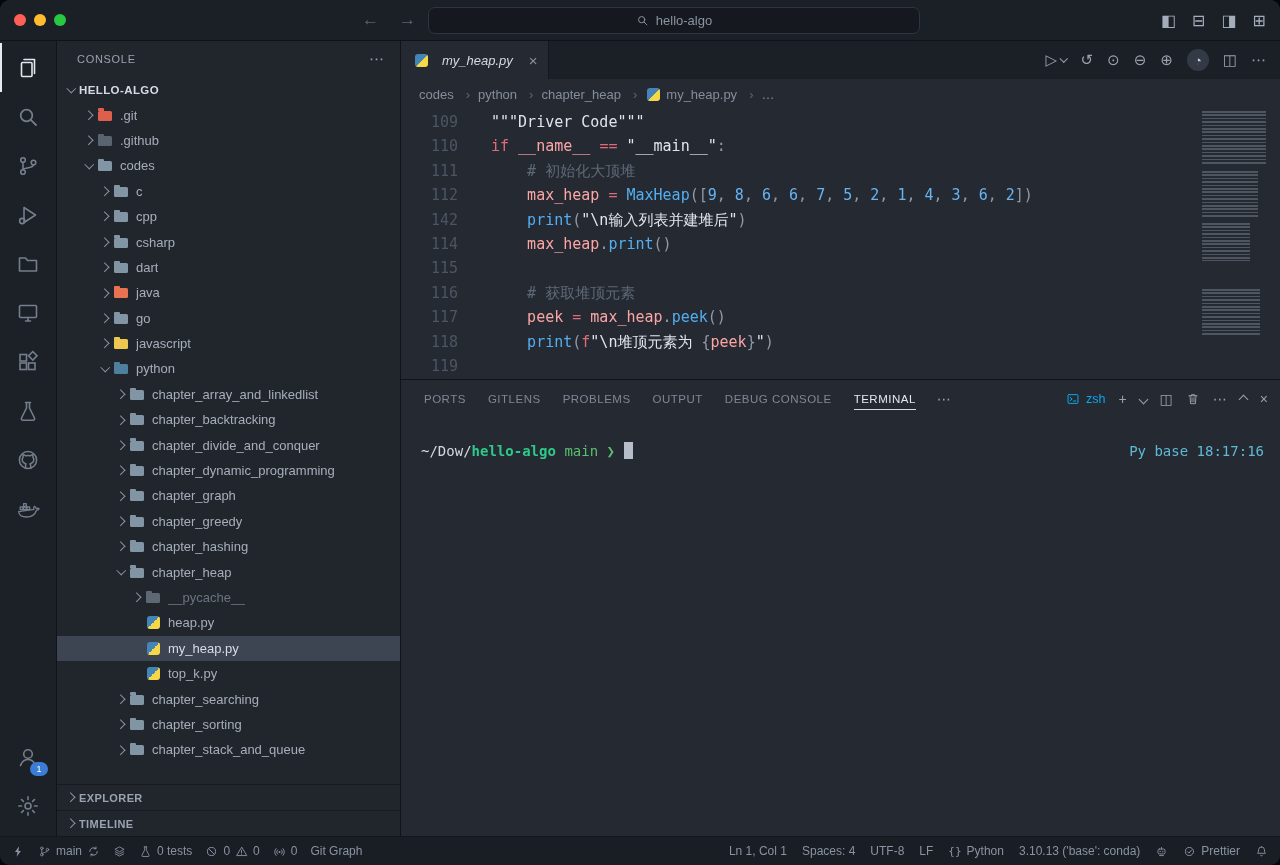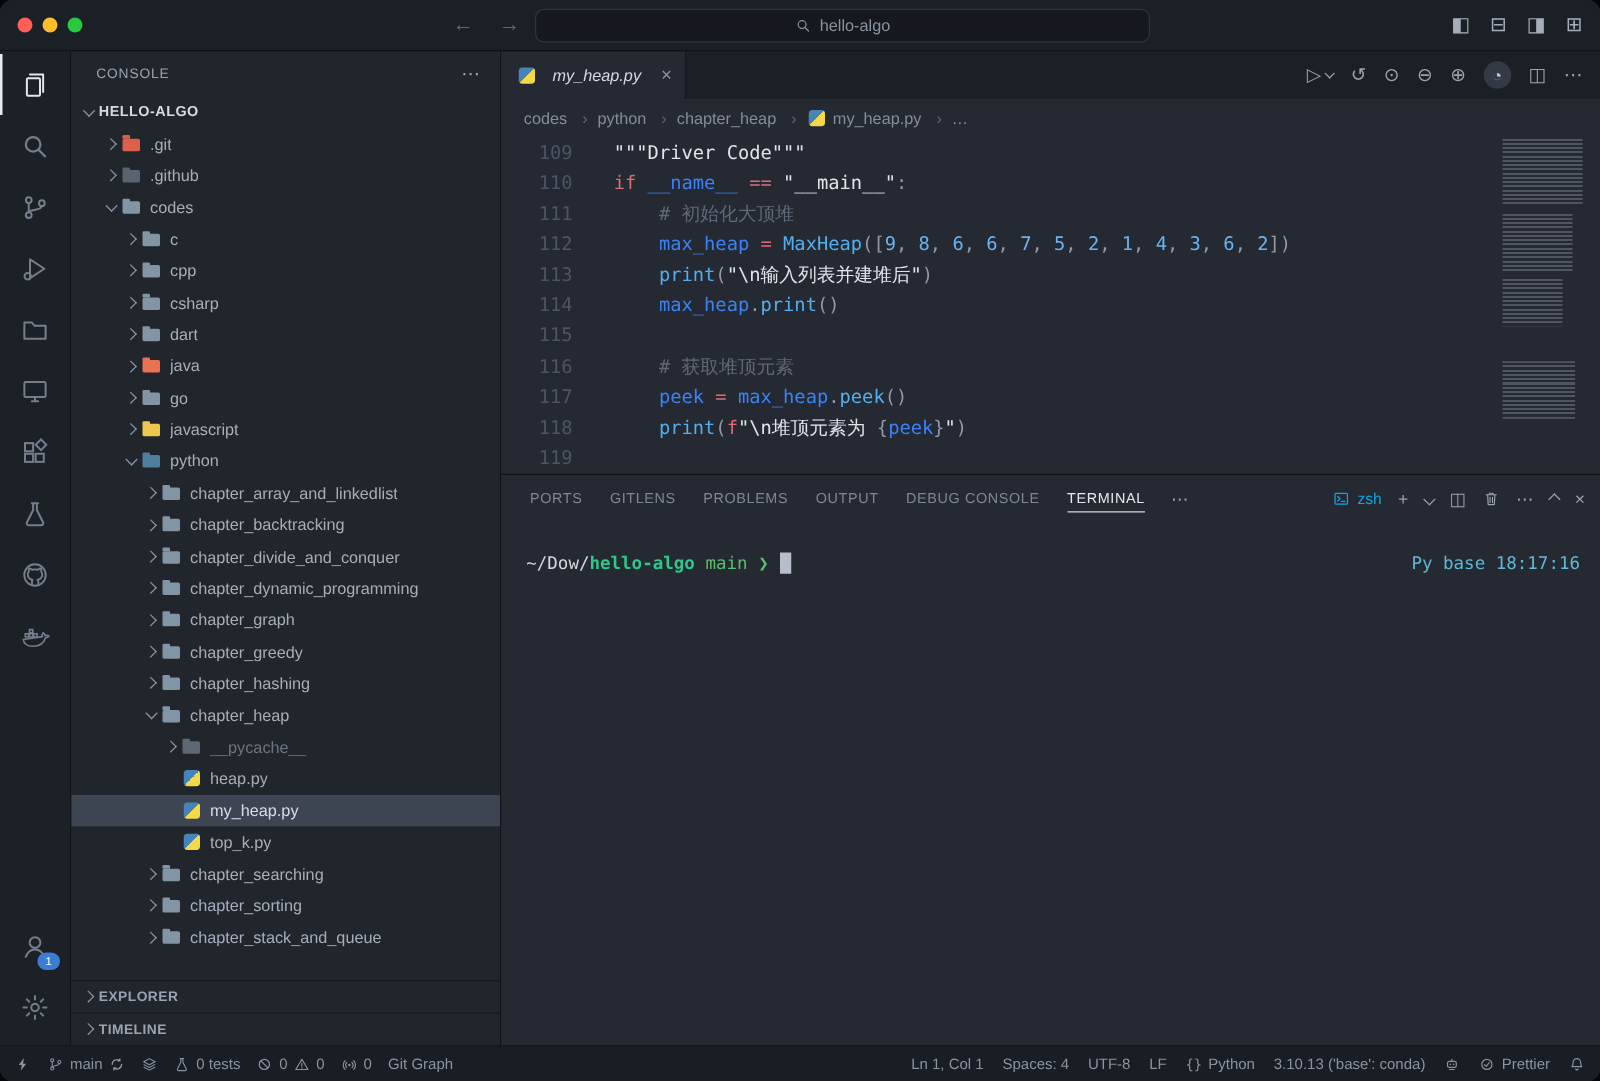--- a/index.html
+++ b/index.html
@@ -87,21 +87,21 @@
   .crumb .ficon{display:none;width:16px;height:16px;margin-right:1px;}
   .crumb .ficon[data-icon]{display:inline-block;}
 
   .code-area{height:270px;flex:none;position:relative;overflow:hidden;}
   .code-lines{padding-top:1px;font-family:"DejaVu Sans Mono",monospace;font-size:15px;}
   .code-line{height:24.4px;line-height:24.4px;display:flex;}
   .ln{width:57px;flex:none;text-align:right;color:#4c5564;}
   .lt{padding-left:33px;white-space:pre;}
   .tk-k{color:#df6b77}.tk-o{color:#df6b77}
   .tk-f{color:#53aef0}.tk-n{color:#68b4f2}
-  .tk-s{color:#e0e5ec}.tk-v{color:#3b82f6}
+  .tk-s{color:#e0e5ec}.tk-v{color:#fca5a5}
   .tk-p{color:#9199a7}.tk-c{color:#5f6876}.tk-d{color:#c8ced8}
 
   .minimap{position:absolute;top:0;right:0;width:84px;bottom:0;cursor:pointer;}
   .mm{position:absolute;left:6px;background:repeating-linear-gradient(to bottom,rgba(165,178,196,.32) 0 1.6px,transparent 1.6px 3.4px);}
   .mm.b1{top:2px;height:54px;width:64px;}
   .mm.b2{top:62px;height:46px;width:56px;}
   .mm.b3{top:114px;height:38px;width:48px;}
   .mm.b4{top:180px;height:46px;width:58px;}
 
   
@@ -626,21 +626,21 @@
             </div>
             <div class="code-line">
               <span class="ln">111</span>
               <span class="lt"><span class="tk-c">    # 初始化大顶堆</span></span>
             </div>
             <div class="code-line">
               <span class="ln">112</span>
               <span class="lt"><span class="tk-v">    max_heap</span><span class="tk-d"> </span><span class="tk-o">=</span><span class="tk-d"> </span><span class="tk-f">MaxHeap</span><span class="tk-p">([</span><span class="tk-n">9</span><span class="tk-p">, </span><span class="tk-n">8</span><span class="tk-p">, </span><span class="tk-n">6</span><span class="tk-p">, </span><span class="tk-n">6</span><span class="tk-p">, </span><span class="tk-n">7</span><span class="tk-p">, </span><span class="tk-n">5</span><span class="tk-p">, </span><span class="tk-n">2</span><span class="tk-p">, </span><span class="tk-n">1</span><span class="tk-p">, </span><span class="tk-n">4</span><span class="tk-p">, </span><span class="tk-n">3</span><span class="tk-p">, </span><span class="tk-n">6</span><span class="tk-p">, </span><span class="tk-n">2</span><span class="tk-p">])</span></span>
             </div>
             <div class="code-line">
-              <span class="ln">113</span>
+              <span class="ln">142</span>
               <span class="lt"><span class="tk-f">    print</span><span class="tk-p">(</span><span class="tk-s">"\n输入列表并建堆后"</span><span class="tk-p">)</span></span>
             </div>
             <div class="code-line">
               <span class="ln">114</span>
               <span class="lt"><span class="tk-v">    max_heap</span><span class="tk-p">.</span><span class="tk-f">print</span><span class="tk-p">()</span></span>
             </div>
             <div class="code-line">
               <span class="ln">115</span>
               <span class="lt"></span>
             </div>

